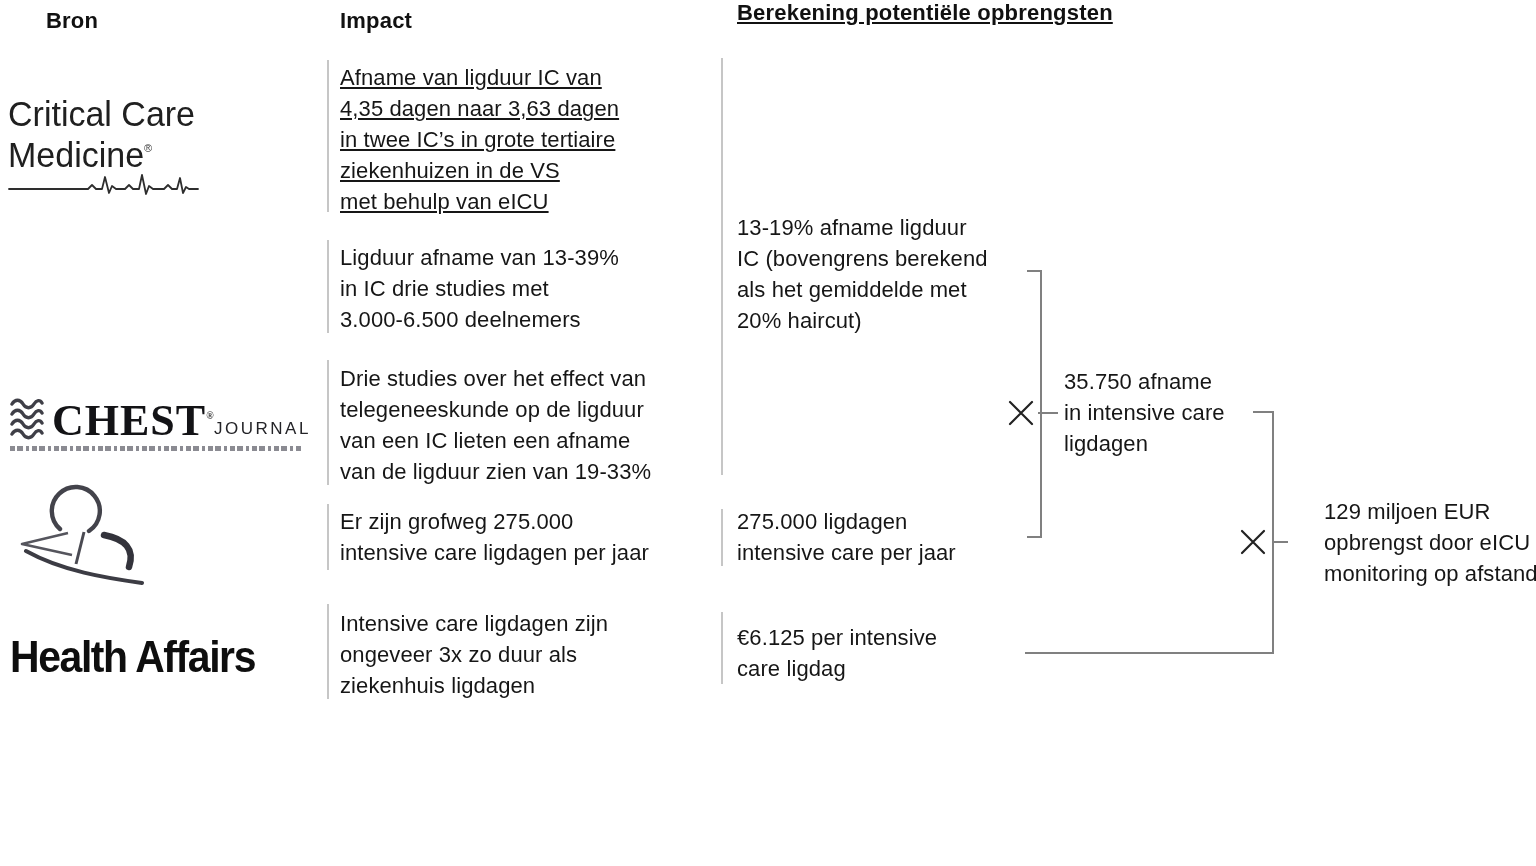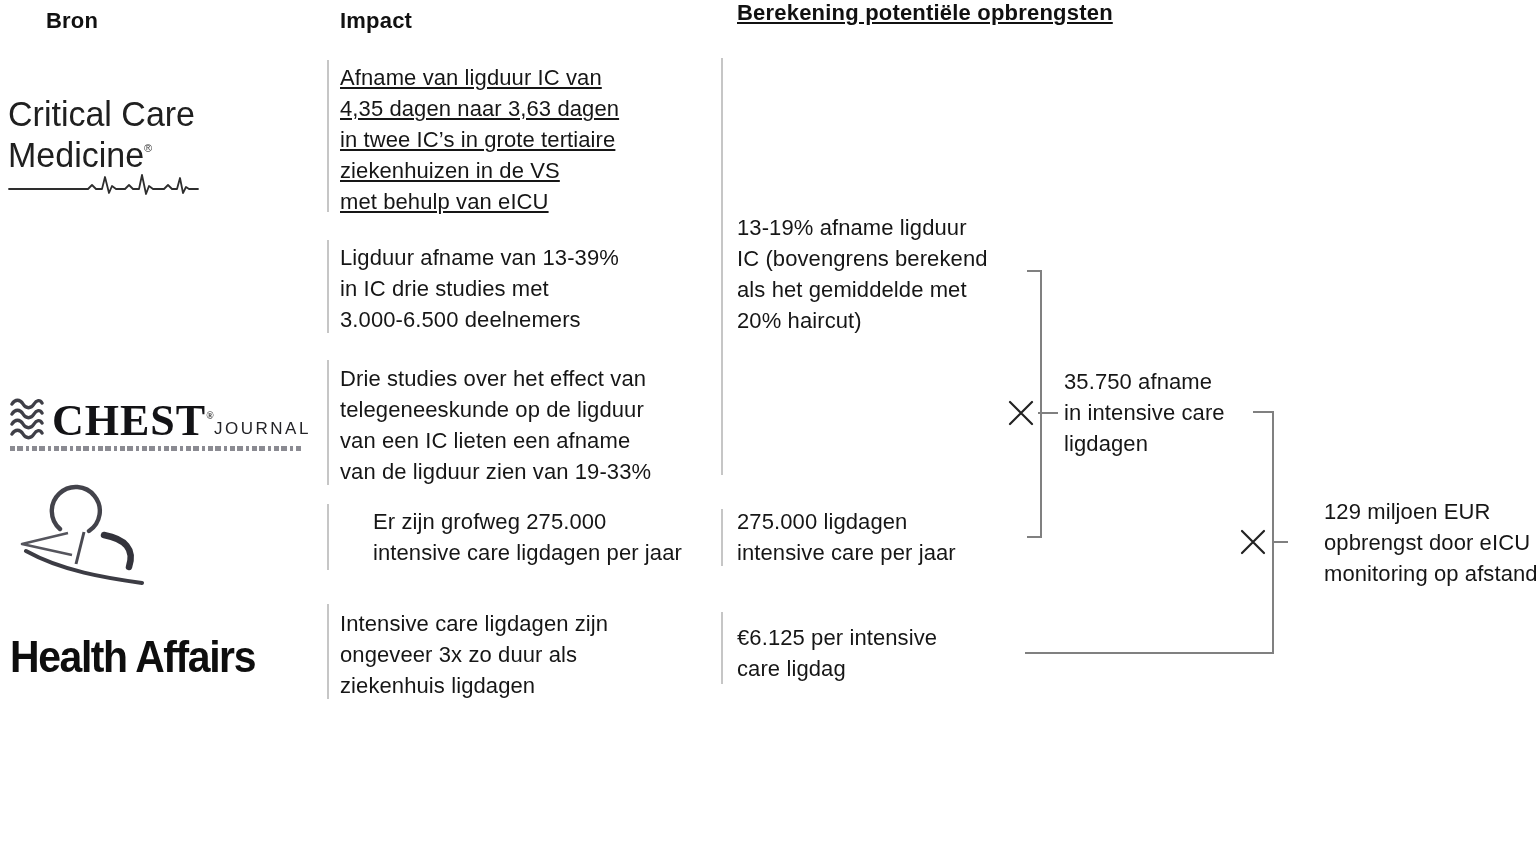--- a/index.html
+++ b/index.html
@@ -76,21 +76,21 @@
 in twee IC’s in grote tertiaire
 ziekenhuizen in de VS
 met behulp van eICU</div>
   <div class="abs txt" style="left:340px;top:242px;width:360px;">Ligduur afname van 13-39%
 in IC drie studies met
 3.000-6.500 deelnemers</div>
   <div class="abs txt" style="left:340px;top:363px;width:370px;">Drie studies over het effect van
 telegeneeskunde op de ligduur
 van een IC lieten een afname
 van de ligduur zien van 19-33%</div>
-  <div class="abs txt" style="left:340px;top:506px;width:370px;margin-left:33px;">Er zijn grofweg 275.000
+  <div class="abs txt" style="left:340px;top:506px;width:370px;">Er zijn grofweg 275.000
 intensive care ligdagen per jaar</div>
   <div class="abs txt" style="left:340px;top:608px;width:360px;">Intensive care ligdagen zijn
 ongeveer 3x zo duur als
 ziekenhuis ligdagen</div>
 
   <div class="abs vdiv" style="left:721px;top:58px;height:417px;"></div>
   <div class="abs vdiv" style="left:721px;top:509px;height:57px;"></div>
   <div class="abs vdiv" style="left:721px;top:612px;height:72px;"></div>
 
   <div class="abs txt" style="left:737px;top:212px;width:290px;">13-19% afname ligduur

